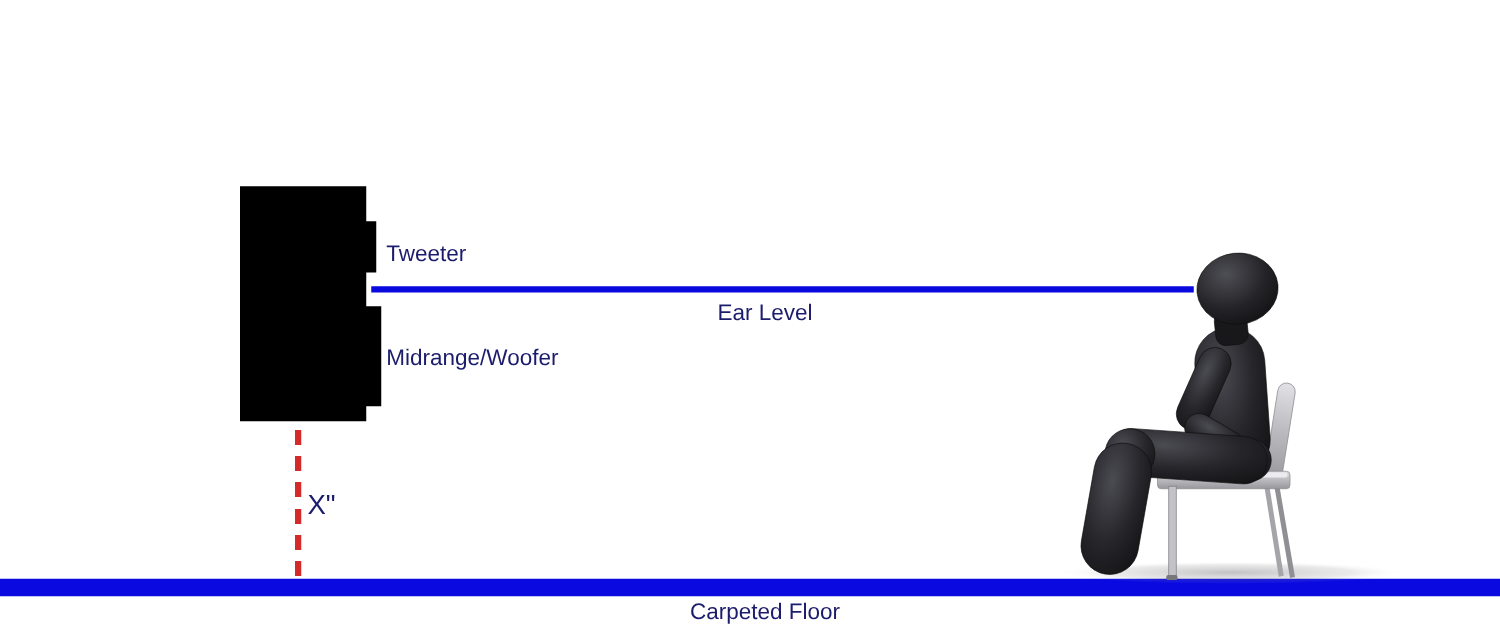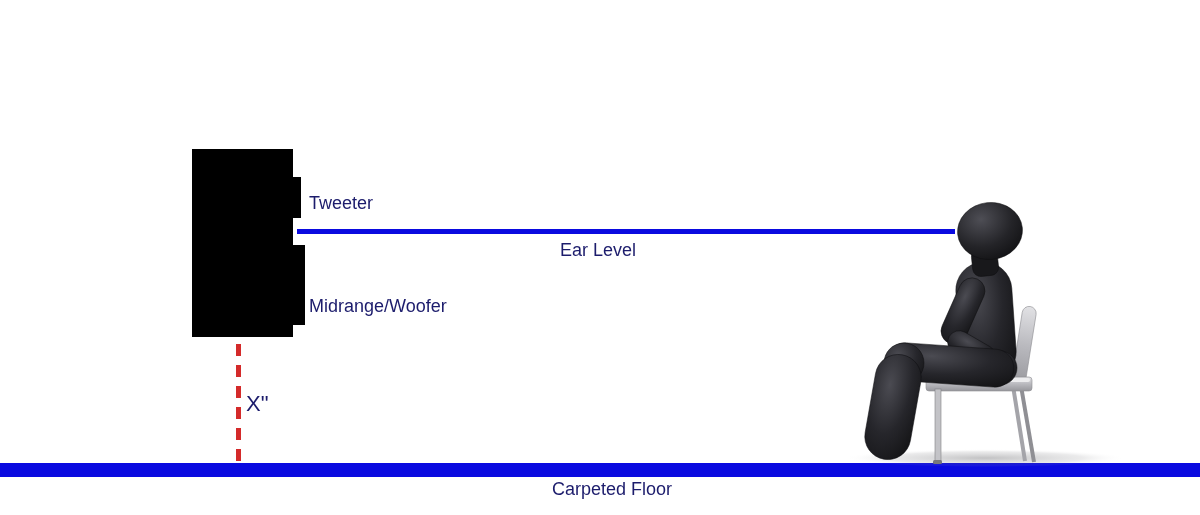--- a/index.html
+++ b/index.html
@@ -34,22 +34,22 @@
 
   
   .lbl {
     position: absolute;
     color: #1c1c6c;
     font-size: 18px;
     line-height: 1.1;
     white-space: nowrap;
   }
   .tweeter-lbl { left: 309px; top: 194px; }
-  .mid-lbl     { left: 309px; top: 277px; margin-top: 20px; }
-  .ear-lbl     { left: 560px; top: 241px; }
+  .mid-lbl     { left: 309px; top: 277px; }
+  .ear-lbl     { left: 574px; top: 241px; }
   .x-lbl       { left: 246px; top: 392px; font-size: 22px; }
   .floor-lbl   { left: 552px; top: 480px; }
 
   .figure-svg { position: absolute; left: 0; top: 0; pointer-events: none; }
 </style>
 </head>
 <body>
 
 <div class="stage">
 

